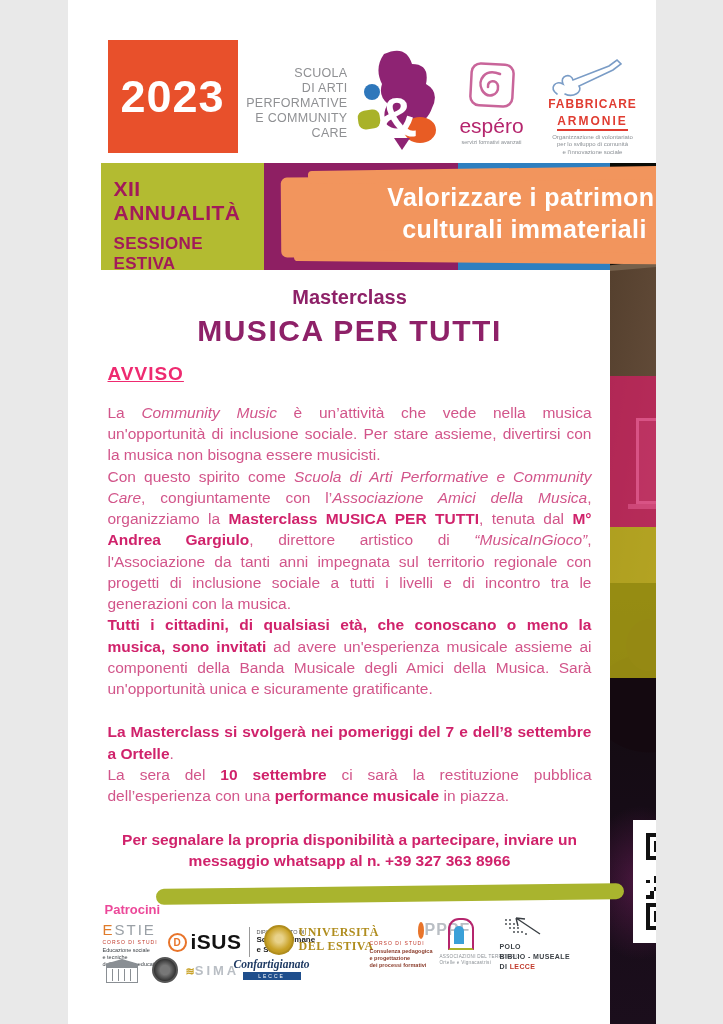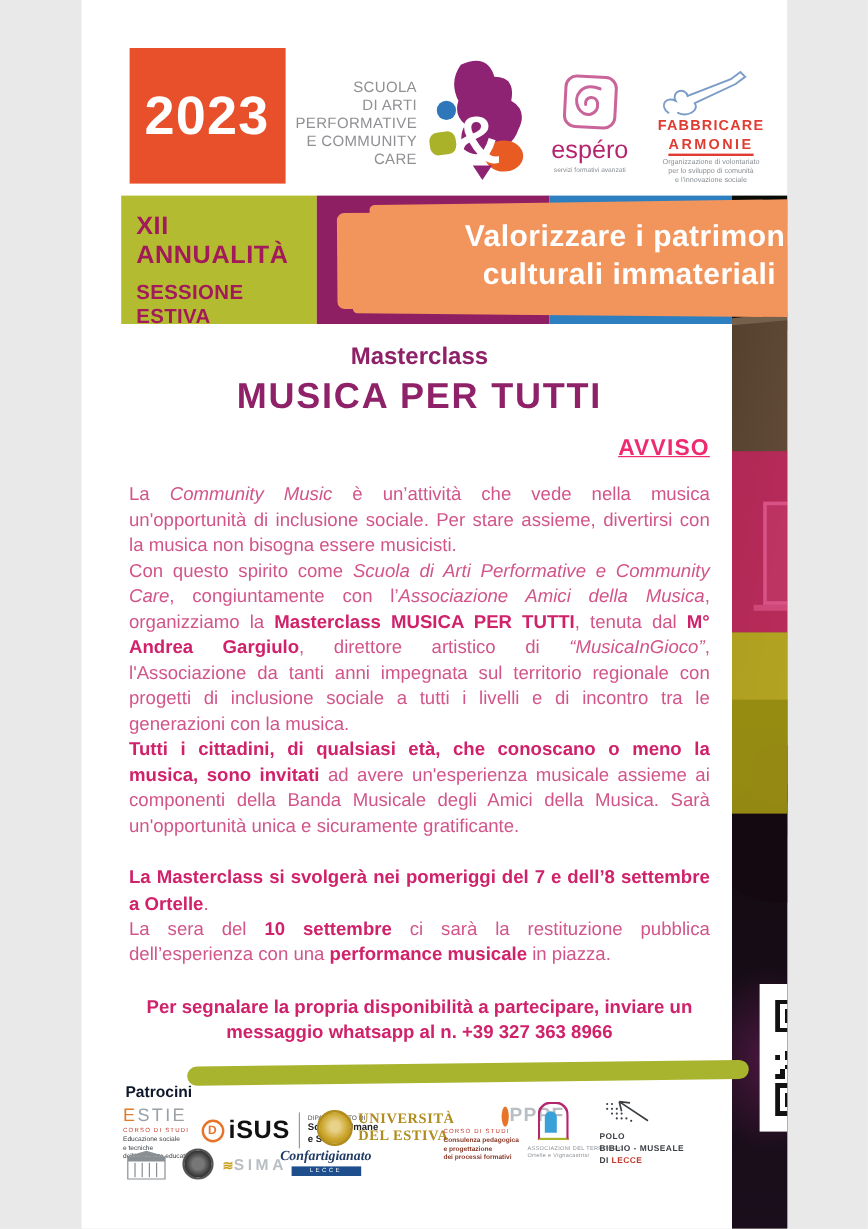--- a/index.html
+++ b/index.html
@@ -77,35 +77,35 @@
   #yellow-overlay{position:absolute;left:0;top:364px;width:151px;height:151px;
      background:rgba(226,214,20,.62);z-index:4;}
   #qr-box{position:absolute;left:23px;top:657px;width:123px;height:123px;background:#fff;
      z-index:5;display:flex;align-items:center;justify-content:center;}
 
   
   #main{left:40px;top:286px;width:484px;}
   #h-kicker{text-align:center;font-size:20px;font-weight:bold;color:var(--heading,#8E2168);}
   #h-title{text-align:center;font-size:30px;font-weight:bold;color:var(--heading,#8E2168);
      letter-spacing:1.5px;margin-top:5px;}
-  #h-notice{text-align:right;font-size:19px;font-weight:bold;color:var(--avviso,#EE2A70);
+  #h-notice{text-align:left;font-size:19px;font-weight:bold;color:var(--avviso,#EE2A70);
      text-decoration:underline;margin-top:15px;letter-spacing:1px;}
   #main p{margin:0;font-size:15.5px;line-height:1.37;text-align:justify;
      color:var(--body-text,#D2558A);}
   #main p:first-of-type{margin-top:17px;}
   #main .gap-top{margin-top:22px;}
   #main .b{font-weight:bold;color:var(--body-bold,#D0226B);}
   #main .i{font-style:italic;}
   #cta{margin-top:24px !important;text-align:center !important;font-weight:bold;font-size:17px;
      color:var(--body-bold,#D0226B) !important;line-height:1.35 !important;}
   #green-stroke{left:88px;top:886px;width:468px;height:16px;background:#A9B42E;
      border-radius:9px;transform:rotate(-.7deg);}
 
   
-  #patrocini-title{left:37px;top:902px;font-size:13px;font-weight:bold;color:#0f172a;}
+  #patrocini-title{left:37px;top:902px;font-size:13px;font-weight:bold;color:#ec4899;}
   .plogo{position:absolute;}
   #estie{left:35px;top:921px;width:78px;}
   #estie .es-name{font-size:15px;letter-spacing:2px;color:#9aa0a6;}
   #estie .es-name .ac{color:#e07b2a;}
   #estie .es-sub1{font-size:5px;color:#c0392b;letter-spacing:1px;margin-top:1px;}
   #estie .es-sub2{font-size:5.5px;color:#3a3f44;line-height:1.3;margin-top:2px;}
   #disus{left:100px;top:927px;display:flex;align-items:center;gap:4px;}
   .d-circ{width:15px;height:15px;border:2px solid #e8742a;border-radius:50%;display:inline-flex;
      align-items:center;justify-content:center;font-size:10px;font-weight:bold;color:#e8742a;}
   #disus .d-rest{font-size:21px;font-weight:bold;color:#111;letter-spacing:.5px;}

